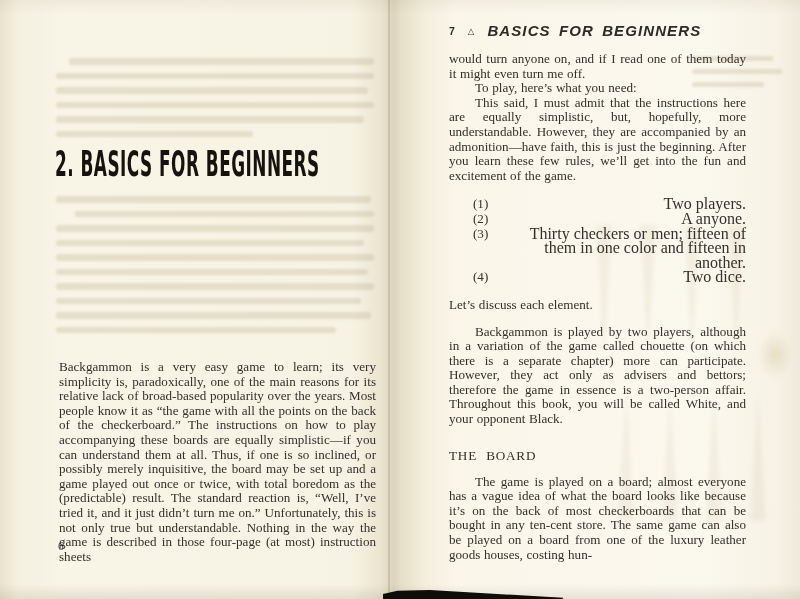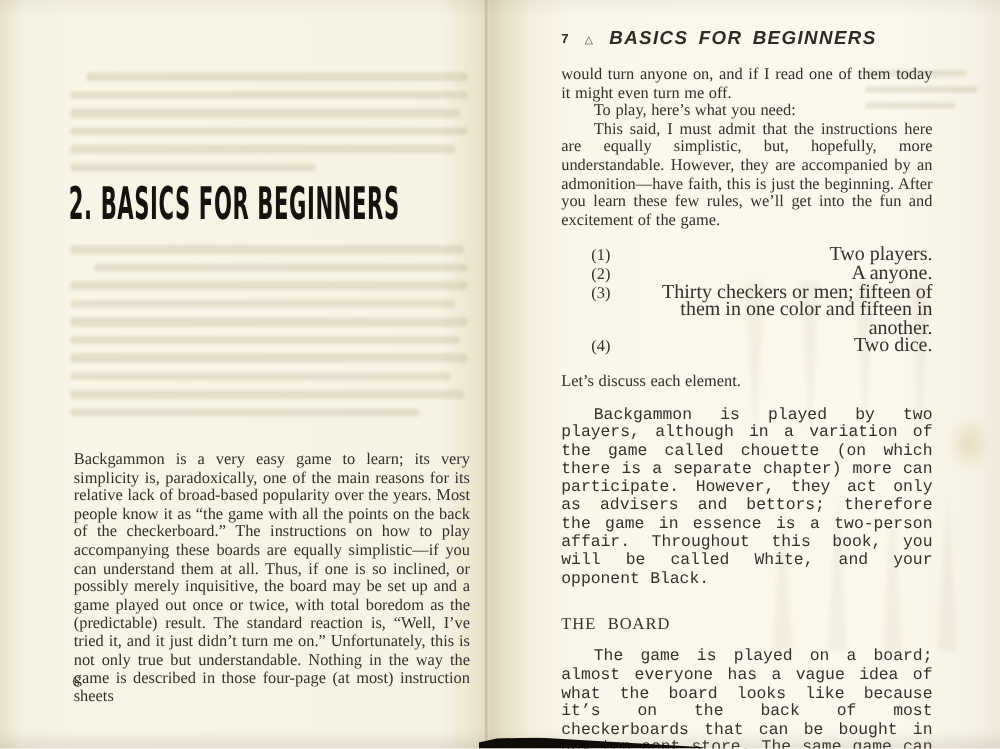--- a/index.html
+++ b/index.html
@@ -51,21 +51,21 @@
   .rh-orn{font-size:8.5px; margin-left:13px; color:#3a362e; font-weight:normal;}
   .rh-title{font-size:15px; letter-spacing:1.1px; word-spacing:3px; margin-left:13px;font-style:italic;}
   .sp1{margin-top:13px;}
   .sp0{margin-top:0;}
   .need-list{margin:14px 0 0 24px;}
   .li{display:flex;}
   .li .num{flex:0 0 23px; font-size:13.1px; line-height:14.6px;}
   .li .txt{flex:1; font-size:16px; line-height:14.6px; text-align:right; margin:0;}
   .heading{font-size:13.2px; line-height:14px; letter-spacing:.8px; word-spacing:5px;
     margin-top:22px; color:#34302a;}
-  .after-head{margin-top:12px;font-family:Liberation Mono, monospace;}
+  .after-head{margin-top:12px;}
 </style>
 </head>
 <body>
 
 <div id="screen">
 
   <div class="page" style="left:0;width:340px;">
 
     <div class="ghost" style="left:56px;top:58px;width:318px;">
       <div class="gline" style="width:96%;margin-left:4%;"></div>

